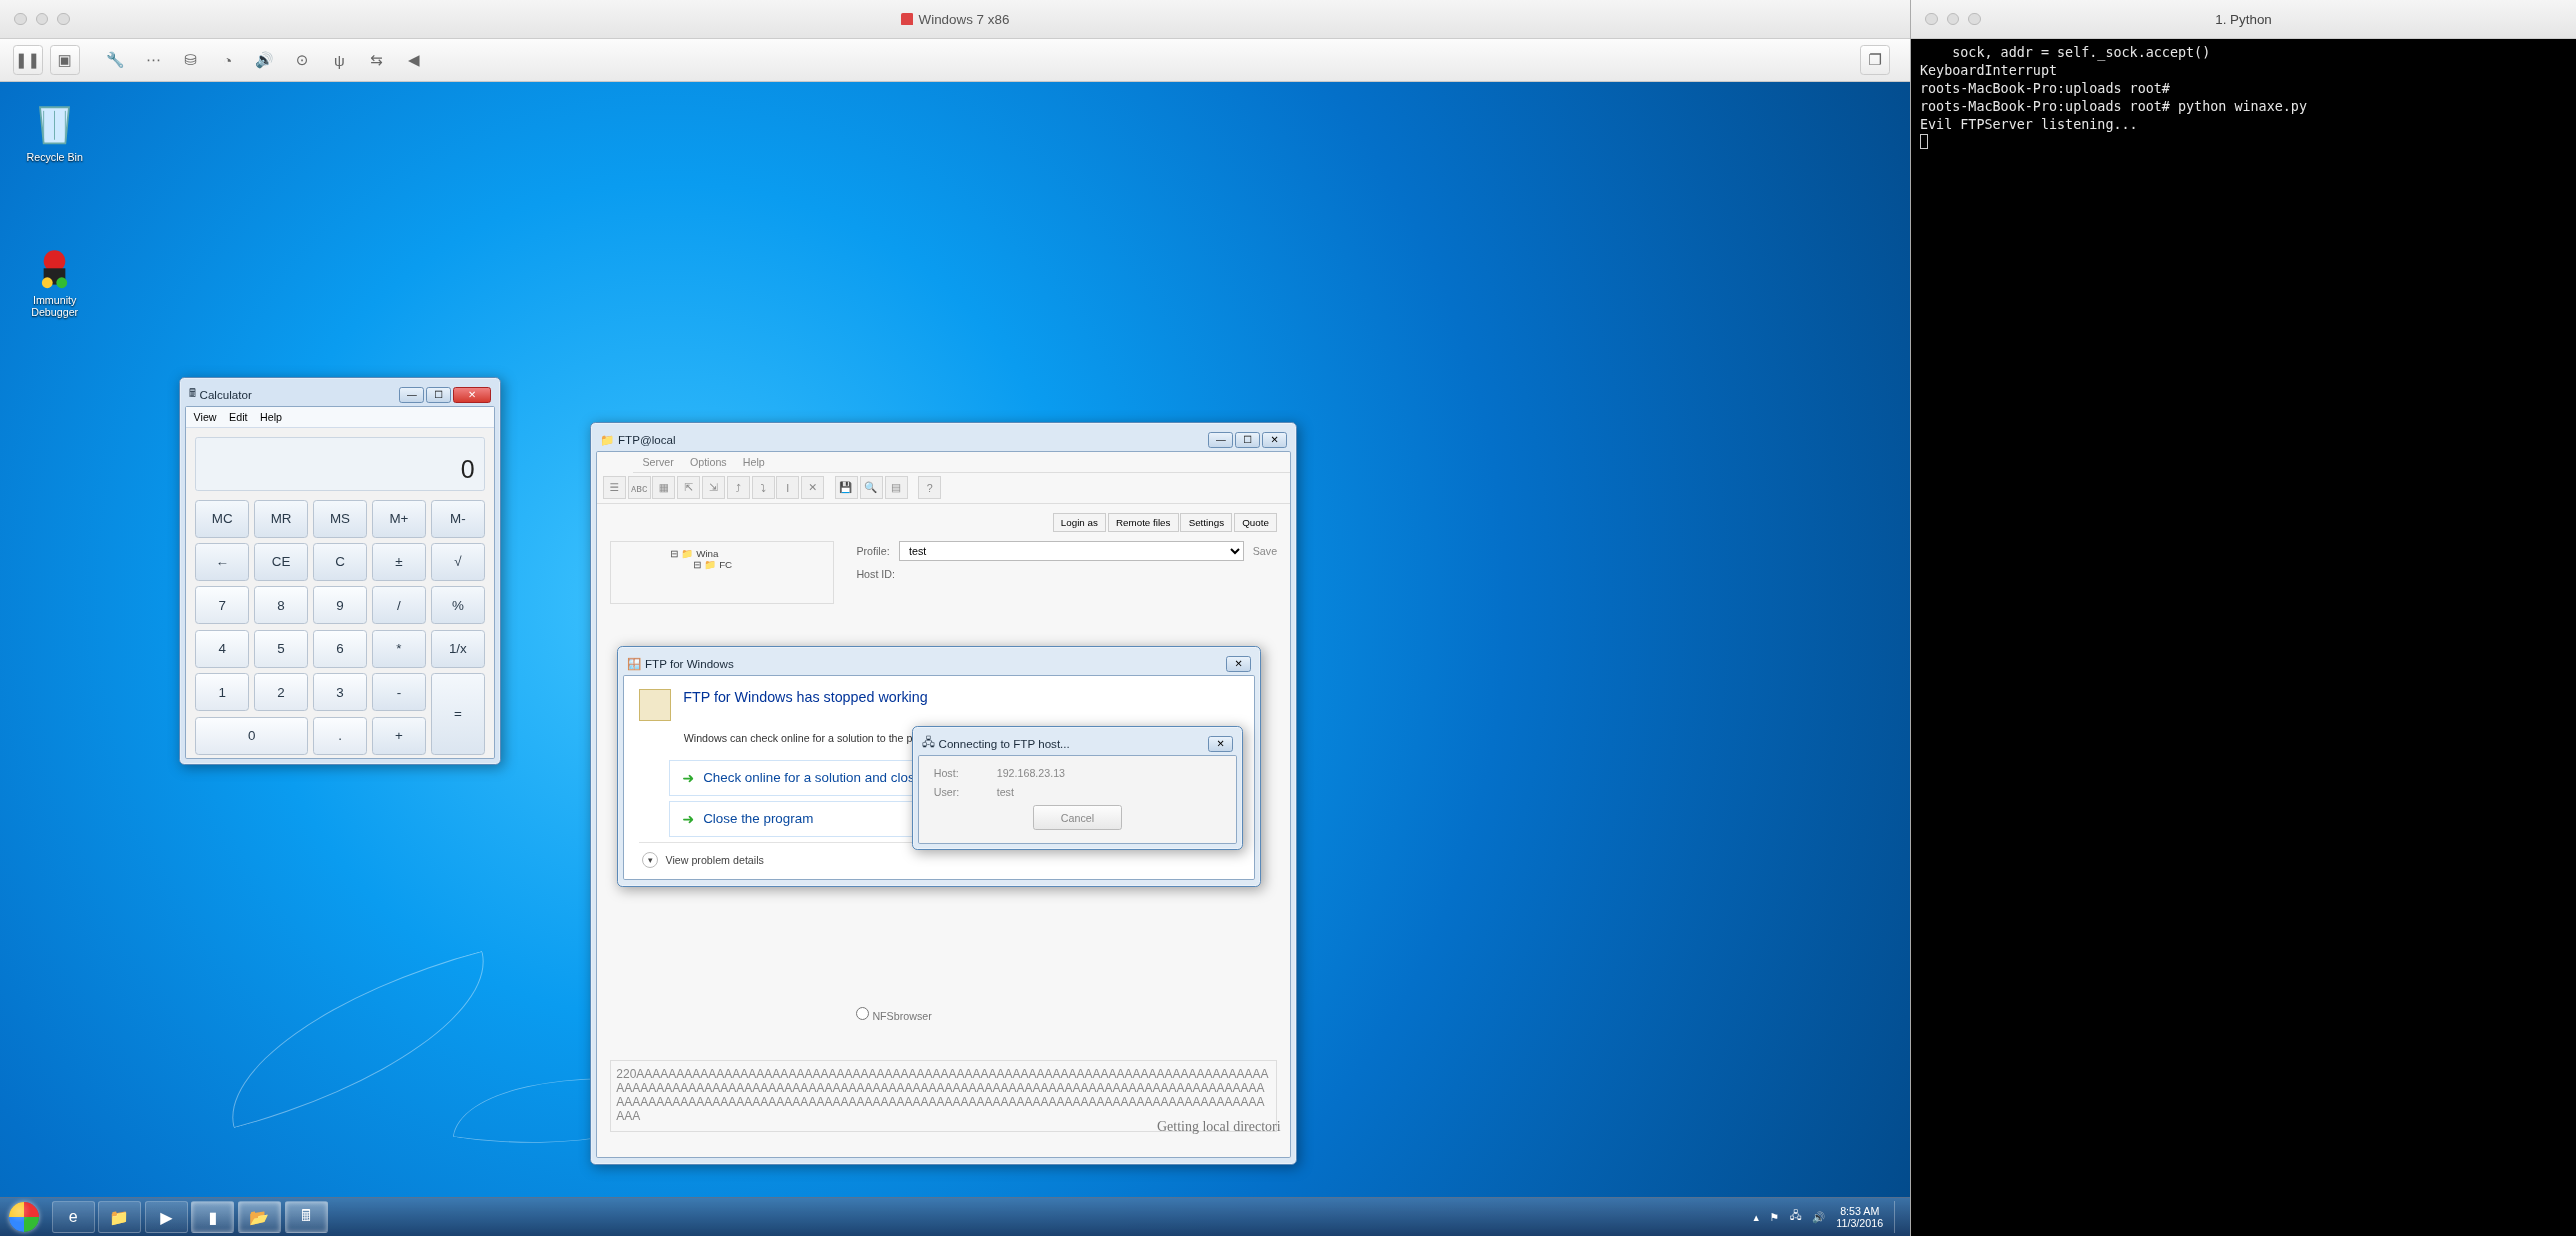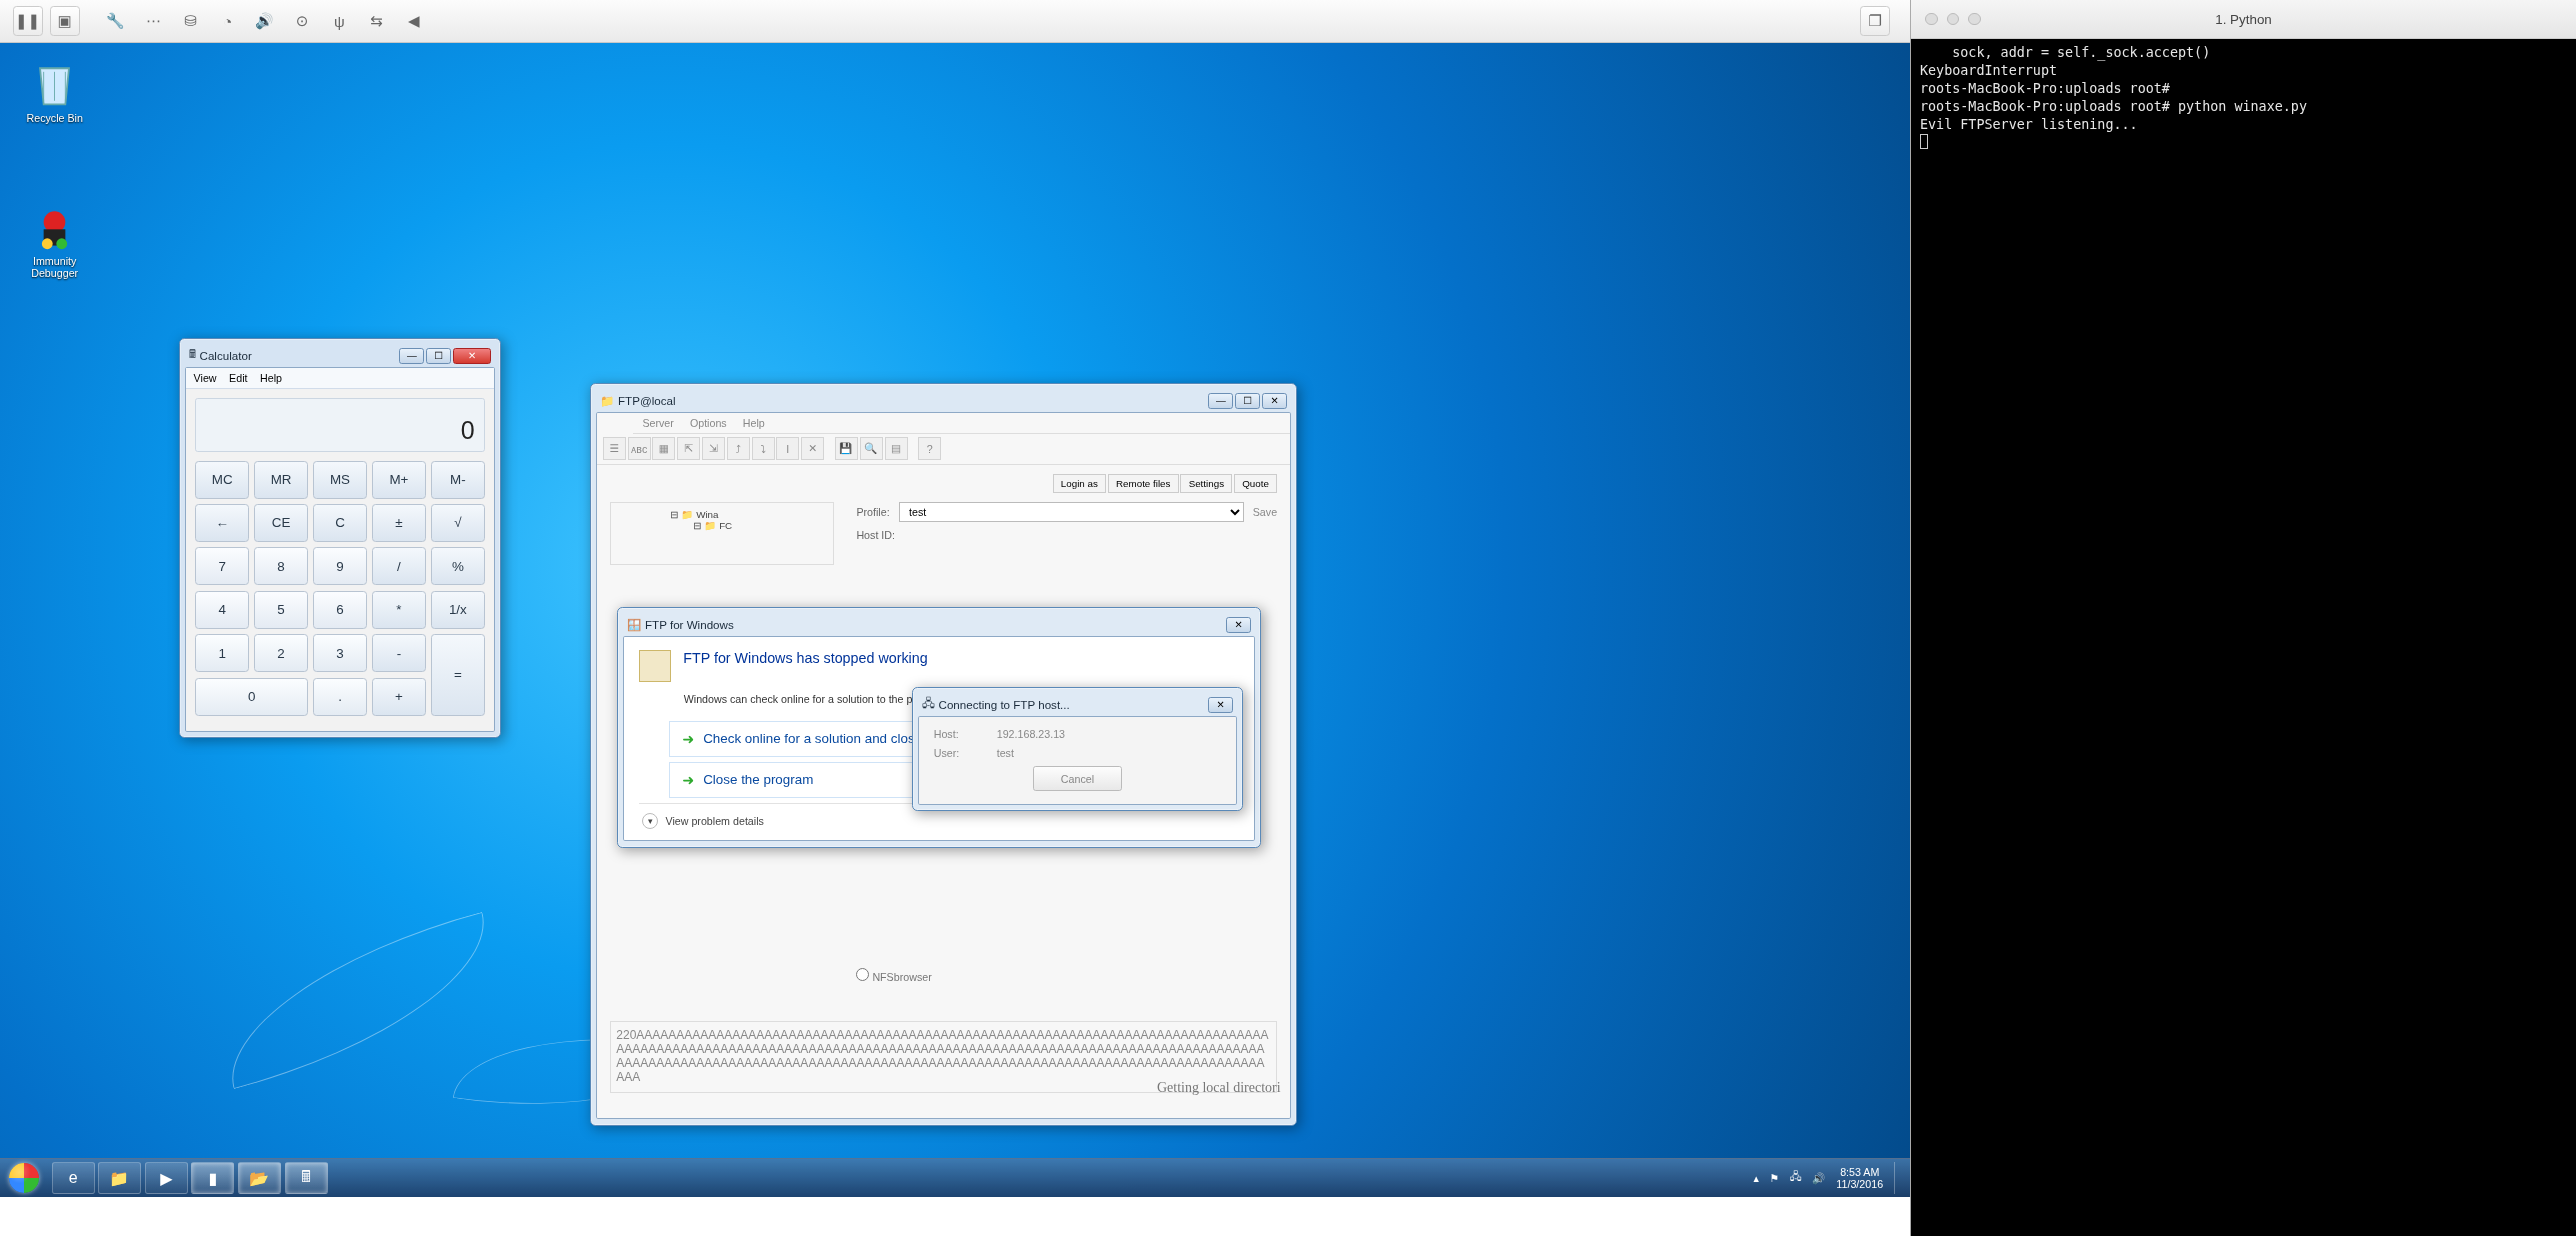--- a/index.html
+++ b/index.html
@@ -35,21 +35,21 @@
 .win7 .titlebar .t-title { flex:1; padding-left:3.6px; }
 .win7 .ctrls { display:flex; gap:1.8px; }
 .win7 .ctrls button { width:25px; height:16px; border:0.9px solid #6b8fb5; background:linear-gradient(#e9f2fb,#c5d7ea); border-radius:2.7px; font-size:9.8px; line-height:12.5px; display:flex; align-items:center; justify-content:center; }
 .win7 .ctrls button.close { background:linear-gradient(#f08080,#d43a2f); color:#fff; border-color:#a22; width:38px; }
 .win7 .body { background:#f2f2f2; border:0.9px solid #8ea9c6; border-radius:1.8px; }
 
 
 #calc { left:179px; top:295px; width:322px; }
 #calc .menu { padding:3.6px 7.2px; font-size:10.7px; background:#f6f9fc; border-bottom:0.9px solid #d1dcea; display:flex; gap:12.5px; }
 #calc .disp { height:54px; background:#eef3f8; border:0.9px solid #cbd6e2; margin:9px; border-radius:2.7px; display:flex; align-items:flex-end; justify-content:flex-end; padding:5.4px 9px; font-size:25px; color:#222; }
-#calc .pad { display:grid; grid-template-columns:repeat(5,1fr); gap:5.4px; padding:0 9px 15px; }
+#calc .pad { display:grid; grid-template-columns:repeat(5,1fr); gap:5.4px; padding:0 9px 3px; }
 #calc .pad button { height:38px; border:0.9px solid #b8c4d2; background:linear-gradient(#fbfdff,#e4ebf3); border-radius:3.6px; font-size:13.4px; color:#2a3a4a; }
 #calc .pad button.op { background:linear-gradient(#f4f8fc,#dbe5f0); }
 #calc .pad button.eq { grid-row:span 2; height:auto; }
 
 
 #ftp { left:590px; top:340px; width:707px; background:#dce8f4; }
 #ftp .body { background:#f7f7f7; min-height:707px; position:relative; }
 #ftp .menu { padding:3.6px 9px; font-size:10.7px; color:#888; display:flex; gap:16px; border-bottom:0.9px solid #ddd;margin-left:36px; }
 #ftp .tb2 { padding:3.6px 5.4px; display:flex; gap:1.8px; border-bottom:0.9px solid #ddd; }
 #ftp .tb2 span { width:23px; height:23px; border:0.9px solid #d4d4d4; background:#f0f0f0; display:flex; align-items:center; justify-content:center; font-size:10.7px; color:#888; }
@@ -98,20 +98,30 @@
 #term .mac-title .title { color:#444; }
 #term-body { padding:5.4px 9px; font-family:Menlo,Consolas,monospace; font-size:13.4px; line-height:18px; white-space:pre; color:#e6e6e6; height:calc(100% - 39px); background:#000; }
 .cursor { display:inline-block; width:8px; height:14.3px; border:0.9px solid #ccc; }
 </style>
 </head>
 <body>
 
 <div id="host">
 
   <div id="vm" class="macwin">
+    <div class="mac-title">
+      <div class="traffic">
+        <span></span>
+        <span></span>
+        <span></span>
+      </div>
+      <div class="title"><svg width="12.5" height="12.5" viewBox="0 0 14 14">
+            <rect width="14" height="14" fill="#d44" rx="2"></rect>
+          </svg><span>Windows 7 x86</span></div>
+    </div>
 
     <div id="vm-toolbar">
       <div class="vtbtn">❚❚</div>
       <div class="vtbtn sep">▣</div>
       <div class="vtbtn noborder">🔧</div>
       <div class="vtbtn noborder">⋯</div>
       <div class="vtbtn noborder">⛁</div>
       <div class="vtbtn noborder">◔</div>
       <div class="vtbtn noborder">🔊</div>
       <div class="vtbtn noborder">⊙</div>

